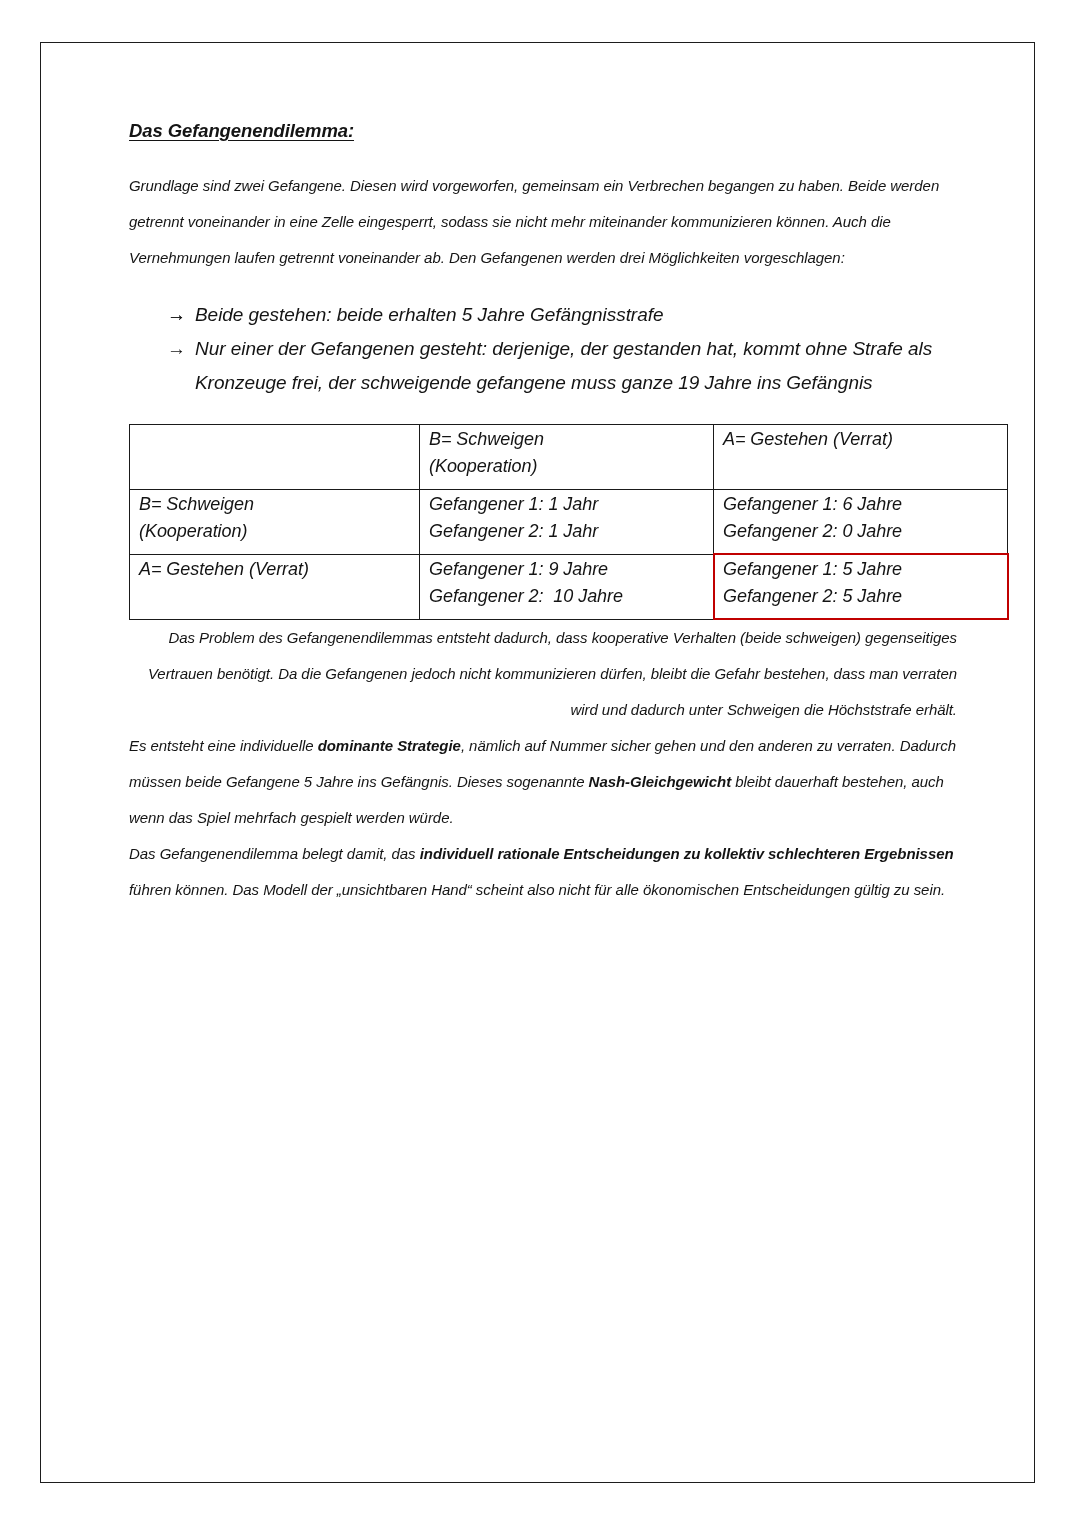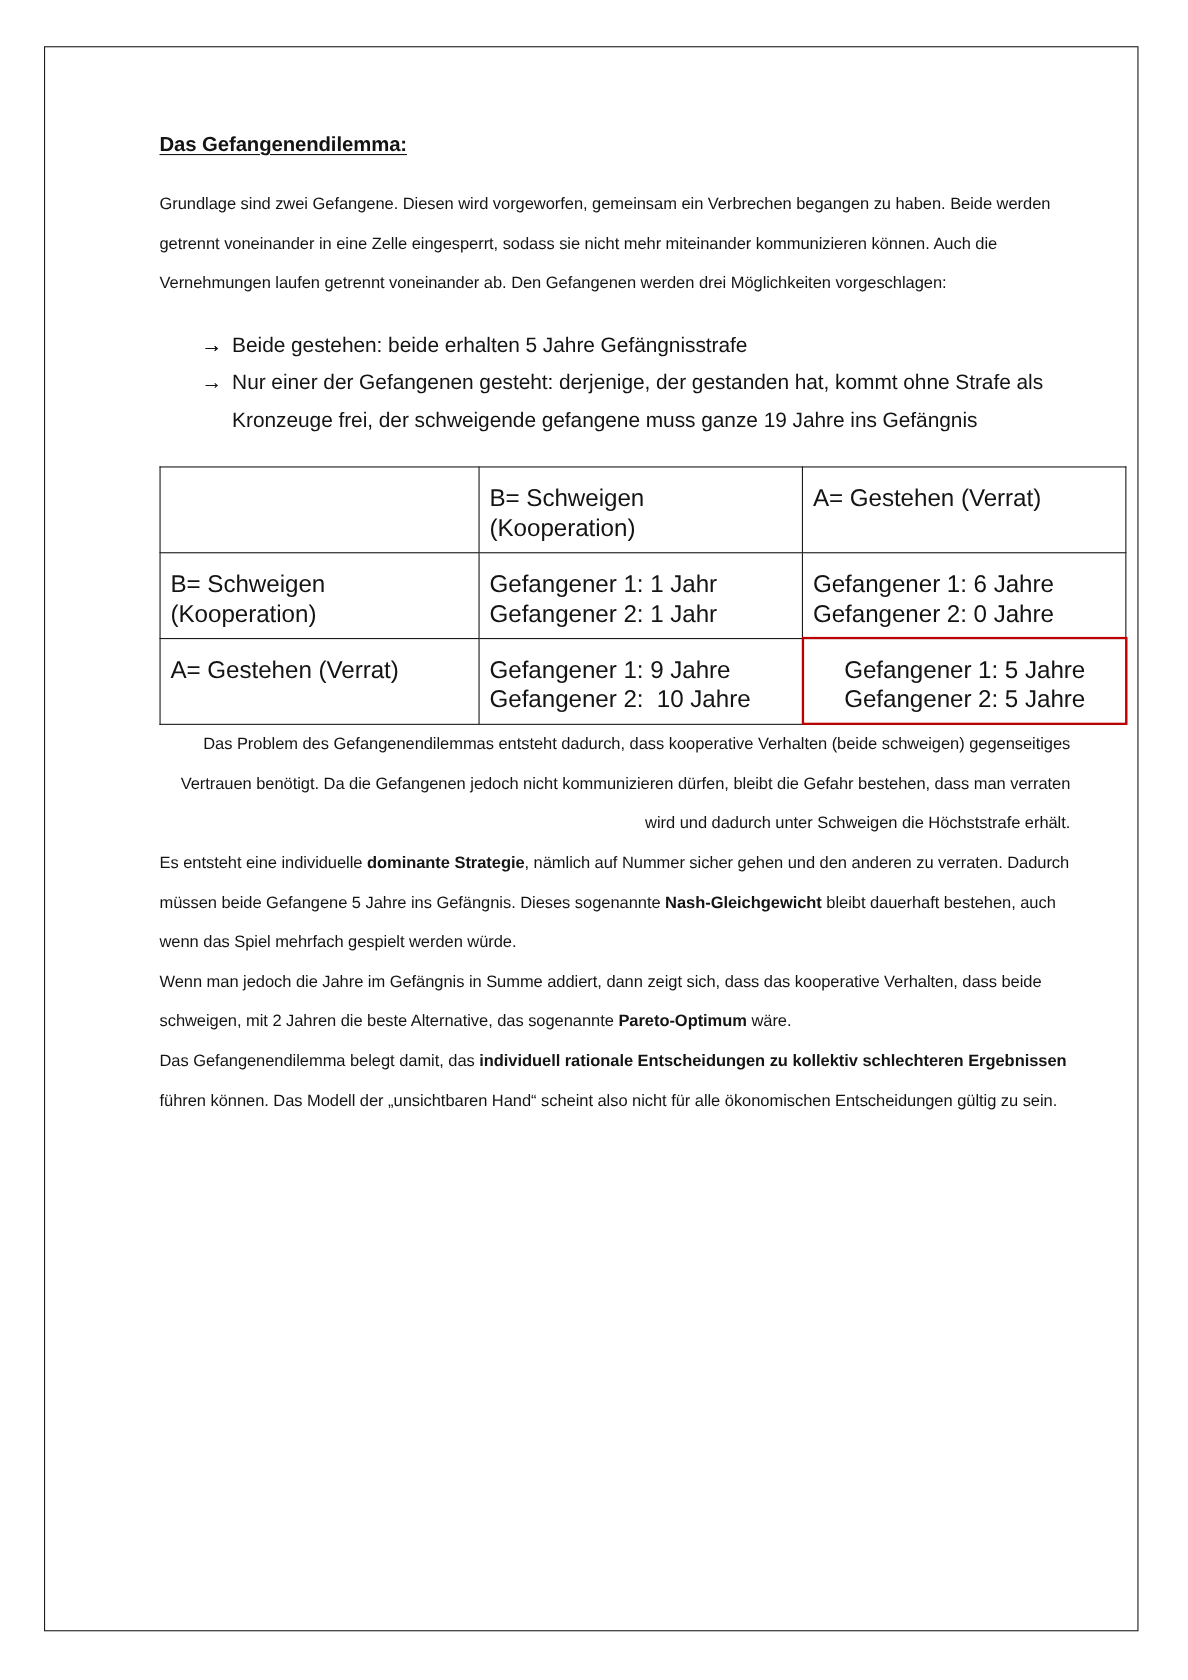--- a/index.html
+++ b/index.html
@@ -24,23 +24,24 @@
     top: 42px;
     width: 995px;
     height: 1441px;
     border: 1.6px solid #1d1d1d;
     background: #ffffff;
     box-sizing: border-box;
   }
 
   .content {
     position: absolute;
-    left: 104px;
+    left: 88px;
     top: 75px;
     width: 828px;
+    font-style: italic;
   }
 
   
   .doc-title {
     font-size: 18.5px;
     font-weight: bold;
     text-decoration: underline;
     text-underline-offset: 3px;
     letter-spacing: -0.1px;
     margin: 0 0 24px 0;
@@ -79,41 +80,40 @@
 
   
   table.payoff {
     border-collapse: collapse;
     margin-top: 24px;
     width: 824px;
     table-layout: fixed;
   }
   table.payoff td {
     border: 1.5px solid #1a1a1a;
-    font-size: 22px;
+    font-size: 18px;
     line-height: 27px;
     vertical-align: top;
-    padding: 14px 8px 5px 9px;
+    padding: 1px 8px 5px 9px;
     letter-spacing: -0.05px;
     white-space: pre-wrap;
   }
   table.payoff td.col-head { width: 272px; }
   table.payoff td.col-b    { width: 276px; }
   table.payoff td.col-a    { width: 276px; }
 
   table.payoff td.two-line { height: 58px; }
   table.payoff td.one-line-row { height: 58px; }
 
   
   table.payoff td.highlight-red {
     outline: 2.5px solid #c00000;
     outline-offset: -1px;
     position: relative;
     z-index: 2;
-    text-align: center;
   }
 
   .after-table { margin-top: 42px; text-align: right; }
 
   [data-bind]:empty::before { content: ""; }
 </style>
 </head>
 <body>
 
 <div class="page-sheet">
@@ -162,22 +162,19 @@
         </tr>
       </tbody>
     </table>
 
     <p class="para after-table" data-bind="document.paragraphs.problem">Das Problem des Gefangenendilemmas entsteht dadurch, dass kooperative Verhalten (beide schweigen) gegenseitiges Vertrauen benötigt. Da die Gefangenen jedoch nicht kommunizieren dürfen, bleibt die Gefahr bestehen, dass man verraten wird und dadurch unter Schweigen die Höchststrafe erhält.</p>
 
     <p class="para">
       <span data-bind="document.paragraphs.strategy_part1">Es entsteht eine individuelle </span><span class="b" data-bind="document.paragraphs.strategy_bold1">dominante Strategie</span><span data-bind="document.paragraphs.strategy_part2">, nämlich auf Nummer sicher gehen und den anderen zu verraten. Dadurch müssen beide Gefangene 5 Jahre ins Gefängnis. Dieses sogenannte </span><span class="b" data-bind="document.paragraphs.strategy_bold2">Nash-Gleichgewicht</span><span data-bind="document.paragraphs.strategy_part3"> bleibt dauerhaft bestehen, auch wenn das Spiel mehrfach gespielt werden würde.</span>
     </p>
 
-    <p class="para">
-      <span data-bind="document.paragraphs.pareto_part1">Wenn man jedoch die Jahre im Gefängnis in Summe addiert, dann zeigt sich, dass das kooperative Verhalten, dass beide schweigen, mit 2 Jahren die beste Alternative, das sogenannte </span><span class="b" data-bind="document.paragraphs.pareto_bold">Pareto-Optimum</span><span data-bind="document.paragraphs.pareto_part2"> wäre.</span>
-    </p>
 
     <p class="para">
       <span data-bind="document.paragraphs.conclusion_part1">Das Gefangenendilemma belegt damit, das </span><span class="b" data-bind="document.paragraphs.conclusion_bold">individuell rationale Entscheidungen zu kollektiv schlechteren Ergebnissen</span><span data-bind="document.paragraphs.conclusion_part2"> führen können. Das Modell der „unsichtbaren Hand“ scheint also nicht für alle ökonomischen Entscheidungen gültig zu sein.</span>
     </p>
 
   </div>
 </div>
 
 </body></html>

